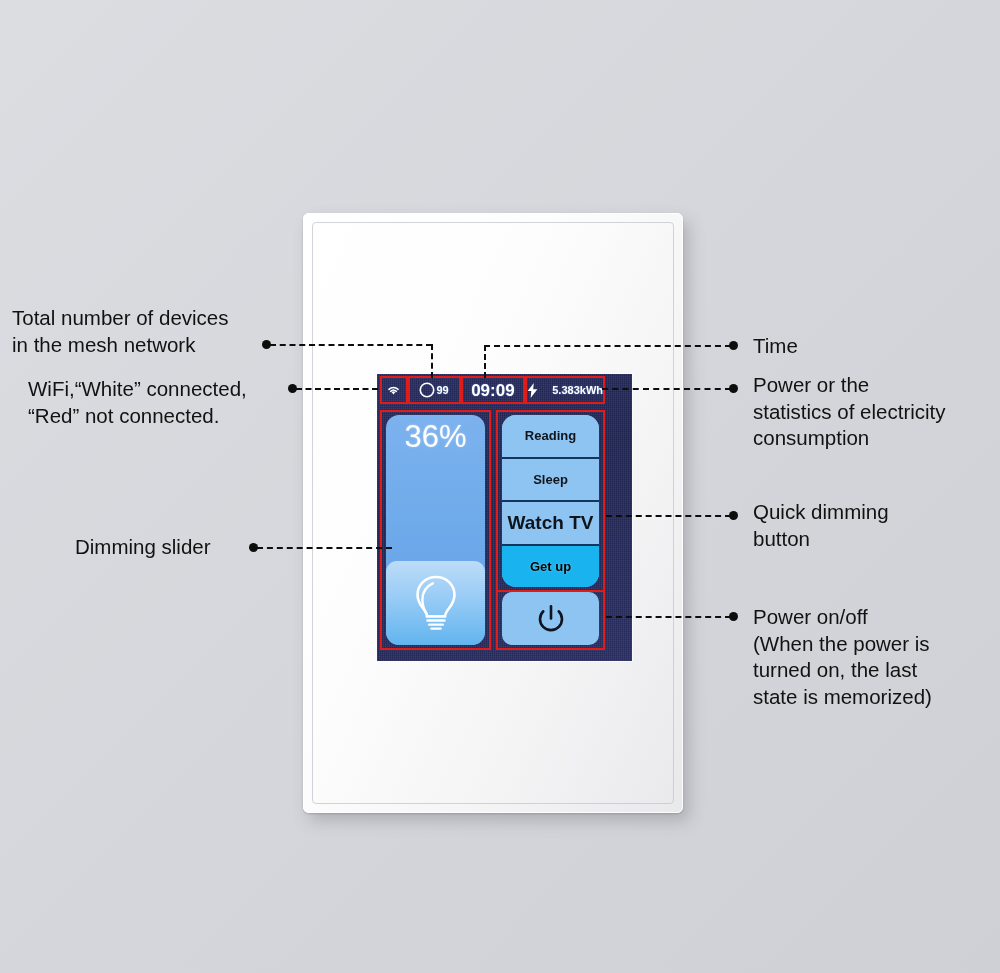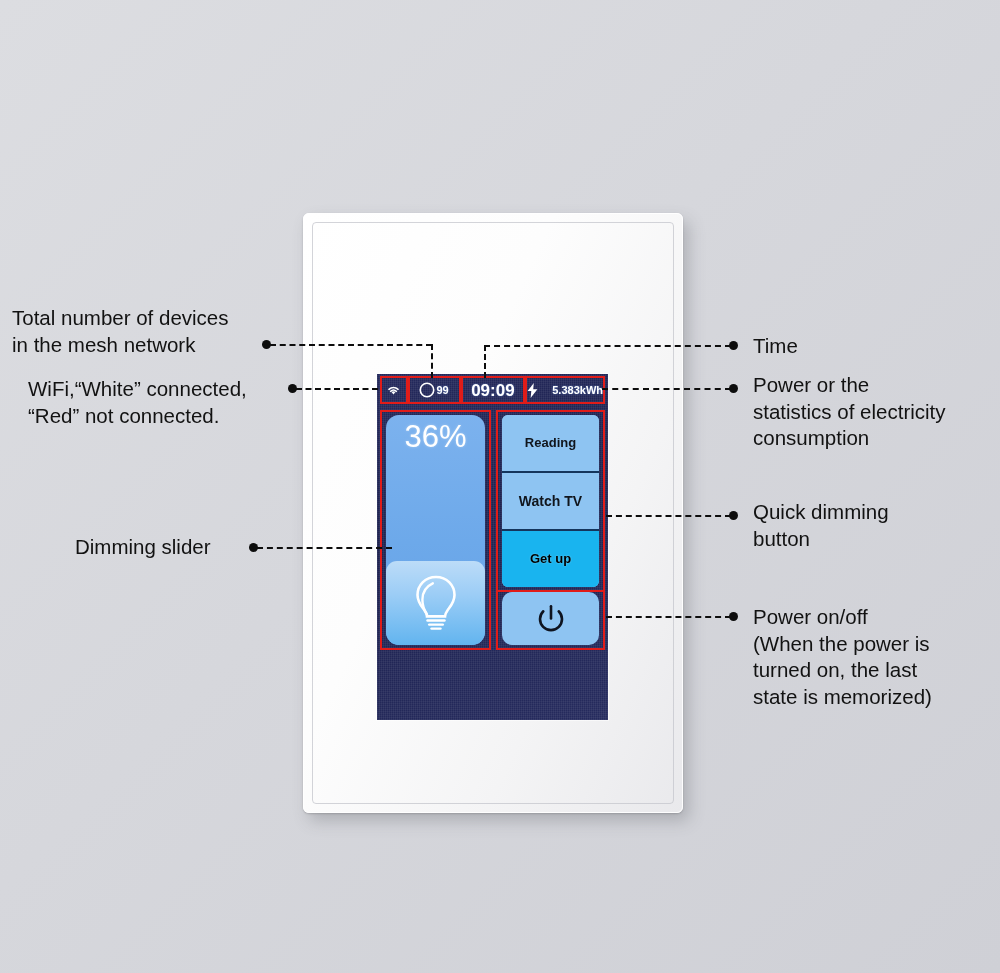--- a/index.html
+++ b/index.html
@@ -44,27 +44,28 @@
     border: 1px solid rgba(255,255,255,0.9);
     pointer-events: none;
   }
 
   
   .screen {
     position: absolute;
     left: 74px;
     top: 161px;
     width: 231px;
-    height: 346px;
+    height: 287px;
     background:
       repeating-linear-gradient(0deg, rgba(255,255,255,0.045) 0px, rgba(255,255,255,0.045) 1px, rgba(0,0,0,0) 1px, rgba(0,0,0,0) 2px),
       repeating-linear-gradient(90deg, rgba(255,255,255,0.05) 0px, rgba(255,255,255,0.05) 1px, rgba(0,0,0,0) 1px, rgba(0,0,0,0) 2px),
       linear-gradient(160deg, #24295c 0%, #1e2350 40%, #262b5e 100%);
     box-shadow: 0 0 0 1px rgba(255,255,255,0.55);
     overflow: hidden;
+    padding-left: 24px;
   }
 
   
   .statusbar {
     position: absolute;
     left: 3px;
     top: 2px;
     width: 225px;
     height: 28px;
     display: flex;
@@ -153,41 +154,41 @@
   }
   .scene-box {
     box-sizing: border-box;
     border: 2px solid #e01c19;
     height: 182px;
     position: relative;
   }
   .scene-inner {
     position: absolute;
     left: 4px; top: 3px; right: 4px; bottom: 3px;
-    border-radius: 6px;
+    border-radius: 14px;
     overflow: hidden;
     background: #8ec4f2;
     display: flex;
     flex-direction: column;
   }
   .scene-btn {
     flex: 1;
     display: flex;
     align-items: center;
     justify-content: center;
     text-align: center;
     font-size: 13px;
     font-weight: bold;
     color: #10151c;
     background: #8ec4f2;
     border-bottom: 2px solid #14355c;
     line-height: 1.02;
     box-sizing: border-box;
   }
-  .scene-btn.two-line { font-size: 14px; }
+  .scene-btn.two-line { font-size: 19px; }
   .scene-btn.active {
     background: #19b4ef;
     color: #000000;
     border-bottom: none;
     text-shadow: 0 0 2px rgba(255,255,255,0.4);
   }
   .scene-btn:last-child { border-bottom: none; }
 
   .power-box {
     box-sizing: border-box;
@@ -298,20 +299,21 @@
             </span>
           </div>
         </div>
       </div>
 
       <div class="right-col">
 
         <div class="scene-box">
           <div class="scene-inner">
             <div class="scene-btn">Reading</div>
+            <div class="scene-btn">Sleep</div>
             <div class="scene-btn two-line">Watch
 TV</div>
             <div class="scene-btn active">Get up</div>
           </div>
         </div>
 
         <div class="power-box">
           <div class="power-inner">
             <span>
               <svg class="icon-svg" width="34" height="34" viewBox="0 0 34 34">

